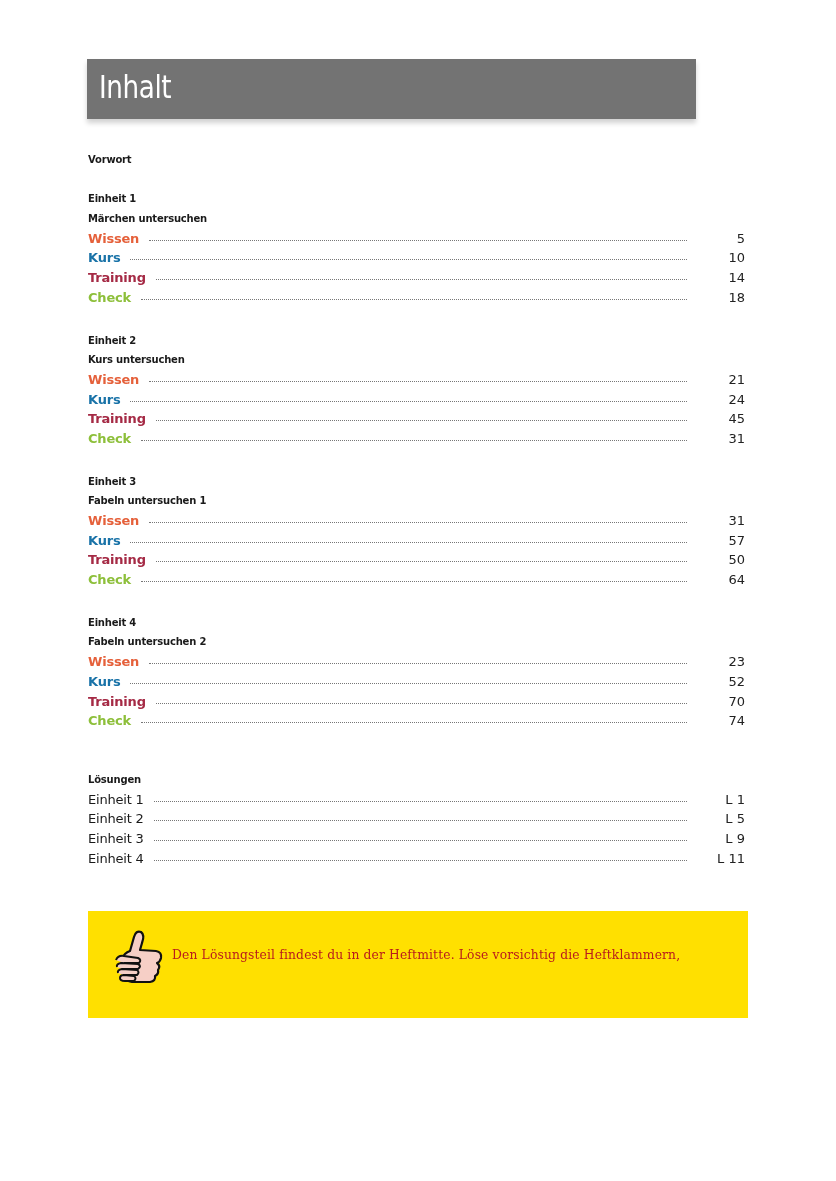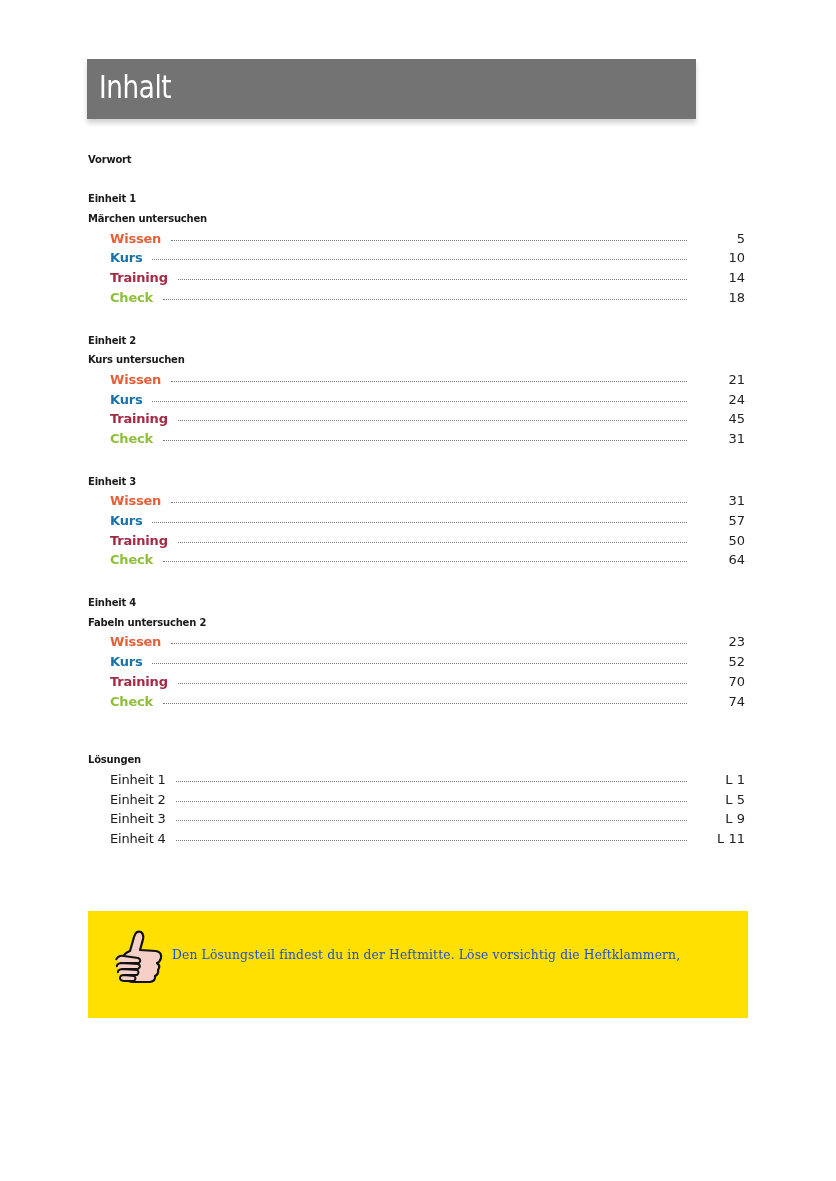--- a/index.html
+++ b/index.html
@@ -7,33 +7,33 @@
          font-family: "DejaVu Sans", sans-serif; color: #1a1a1a; }
   .banner { position: absolute; left: 87px; top: 59px; width: 609px; height: 60px;
             background: #737373; box-shadow: 0 4px 5px rgba(0,0,0,0.18); }
   .banner-title { position: absolute; left: 12px; top: 9px; color: #ffffff;
             font-family: "DejaVu Sans", sans-serif; font-size: 32px; letter-spacing: -0.5px;
             transform: scaleX(0.82); transform-origin: left center; font-weight: normal; }
   .toc { position: absolute; left: 88px; top: 150px; width: 660px; font-size: 13px; }
   .line { height: 19.7px; line-height: 19.7px; white-space: nowrap; position: relative; }
   .heading { font-weight: bold; font-size: 10px; letter-spacing: -0.2px; }
   .entry { display: flex; align-items: baseline; }
-  .entry .label { font-weight: bold; padding-right: 10px; letter-spacing: -0.2px; margin-left: 22px; }
+  .entry .label { font-weight: bold; padding-right: 10px; letter-spacing: -0.2px; }
   .entry .dots { flex: 1; border-bottom: 1.5px dotted #777; height: 0; margin-bottom: 4px;
                  margin-right: 20px; position: relative; top: -2px; }
   .entry .page { width: 38px; text-align: right; color: #222; font-size: 13px; padding-right: 3px; }
   .gap { height: 19.7px; }
   .gap-lg { height: 23px; }
   .gap-xl { height: 39px; }
   .plain .label { font-weight: normal; }
   .callout { position: absolute; left: 88px; top: 911px; width: 660px; height: 107px;
              background: #ffe000; }
   .callout-text { position: absolute; left: 84px; top: 34px; width: 560px;
              font-family: "DejaVu Serif", serif; font-size: 12.3px; line-height: 21px;
-             color: #1d4ed8; letter-spacing: 0.15px; }
+             color: #b91c1c; letter-spacing: 0.15px; }
   .thumb { position: absolute; left: 24px; top: 16px; width: 52px; height: 58px; }
 </style>
 </head>
 <body>
 
 <div class="banner">
   <div class="banner-title">Inhalt</div>
 </div>
 
 <div class="toc">
@@ -87,20 +87,21 @@
     <div class="line entry">
         <span class="label" style="color:#8dbf3a">Check</span>
         <span class="dots"></span>
         <span class="page">31</span>
       </div>
   </div>
   <div class="gap-lg"></div>
 
   <div>
     <div class="line heading">Einheit 3</div>
+    <div class="line heading">Fabeln untersuchen 1</div>
     <div class="line entry">
         <span class="label" style="color:#e5603a">Wissen</span>
         <span class="dots"></span>
         <span class="page">31</span>
       </div>
     <div class="line entry">
         <span class="label" style="color:#1a73a8">Kurs</span>
         <span class="dots"></span>
         <span class="page">57</span>
       </div>

